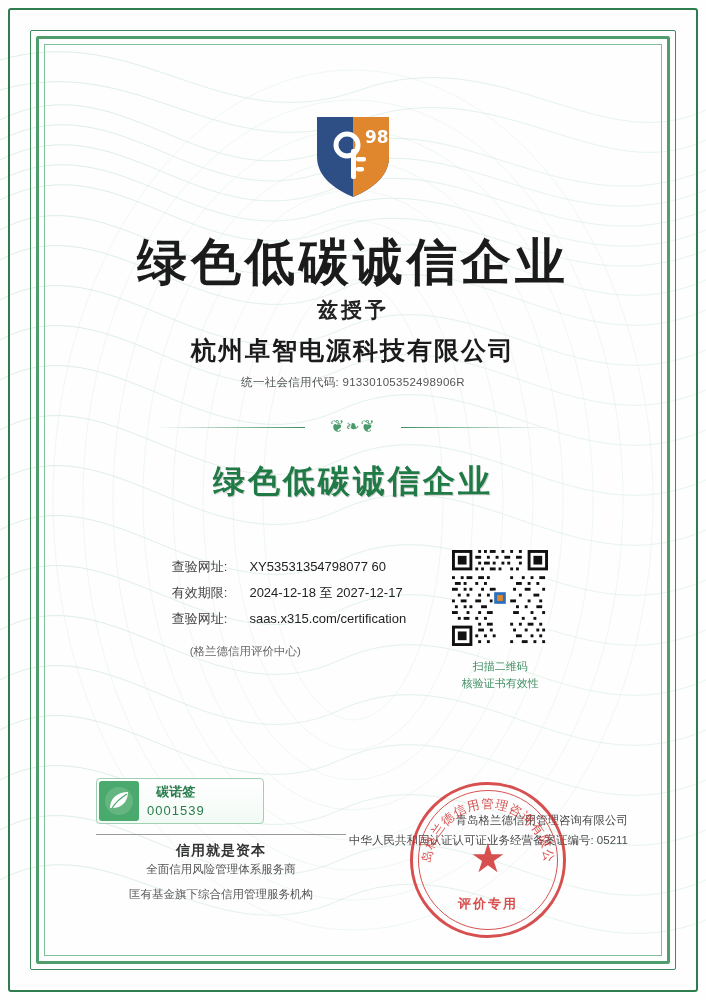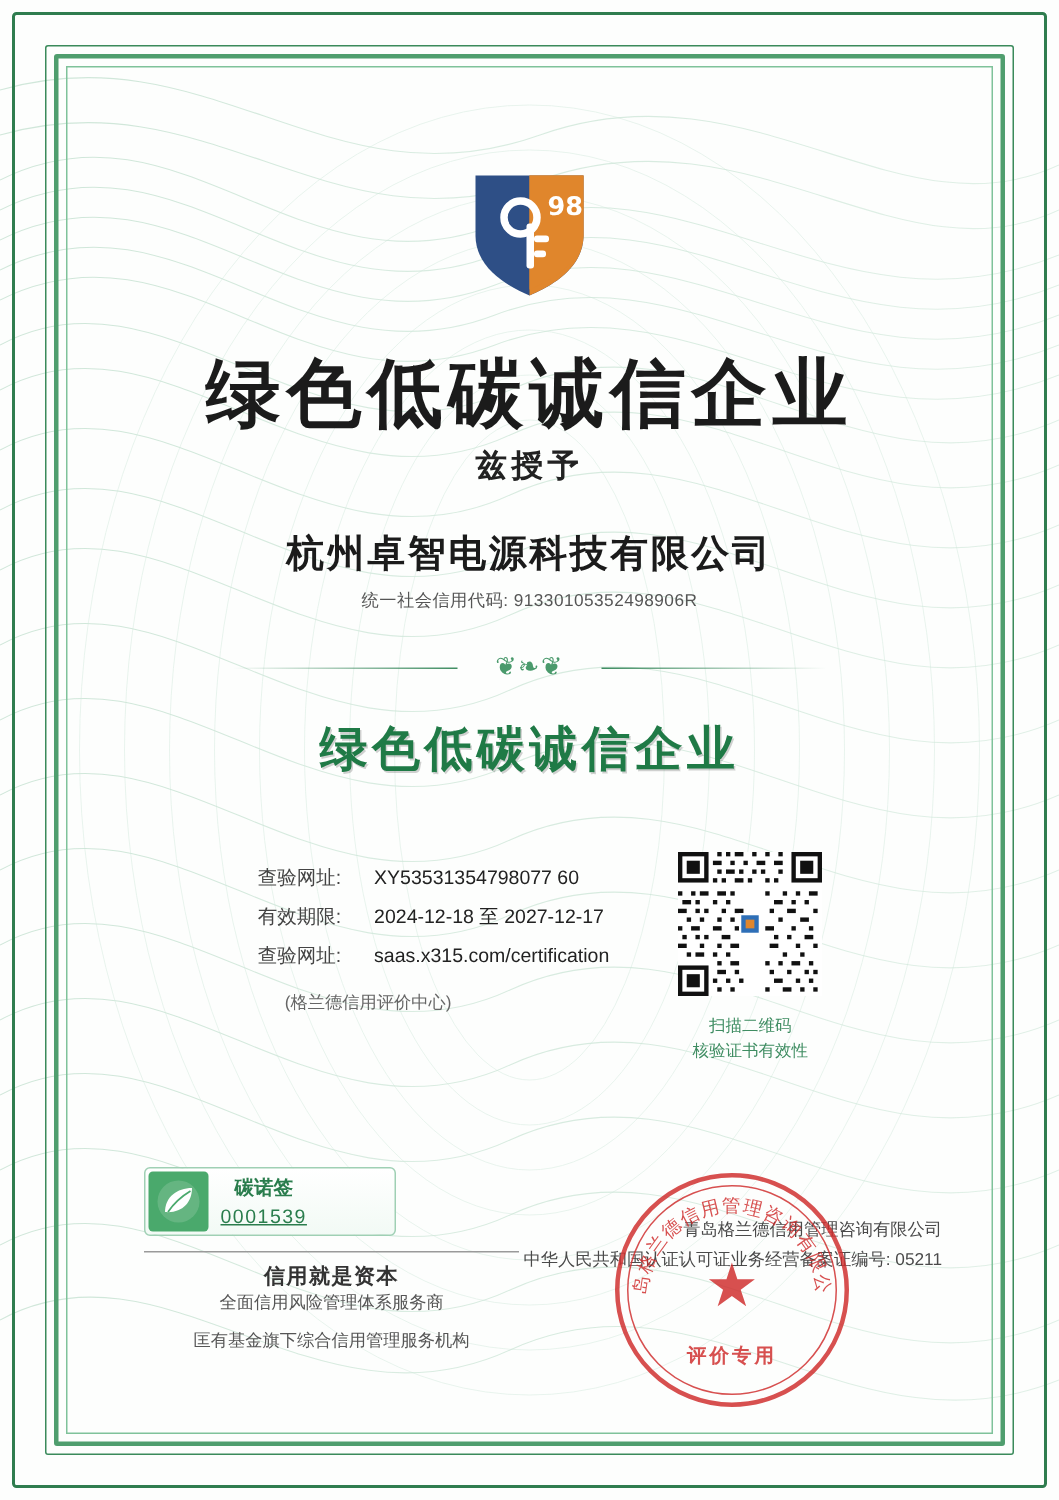--- a/index.html
+++ b/index.html
@@ -83,21 +83,21 @@
 
   .award-line {
     font-family: "DejaVu Serif", "Liberation Serif", serif;
     font-size: 21px;
     font-weight: bold;
     letter-spacing: 3px;
     color: #222;
   }
 
   .company-name {
-    margin-top: 28px;
+    margin-top: 10px;
     font-family: "DejaVu Serif", "Liberation Serif", serif;
     font-size: 25px;
     font-weight: bold;
     letter-spacing: 2px;
     color: #1b1b1b;
   }
 
   .credit-code {
     margin-top: 8px;
     font-size: 11.5px;
@@ -231,21 +231,20 @@
   .promise-badge .txt .t1 {
     font-size: 13px;
     color: #2a7d4d;
     font-weight: bold;
     text-align: center;
   }
   .promise-badge .txt .t2 {
     font-size: 13px;
     color: #2a7d4d;
     letter-spacing: 1px;
-    text-decoration: underline;
   }
 
   .slogan {
     position: absolute;
     left: 44px;
     top: 60px;
     width: 250px;
     text-align: center;
   }
   .slogan .rule {

